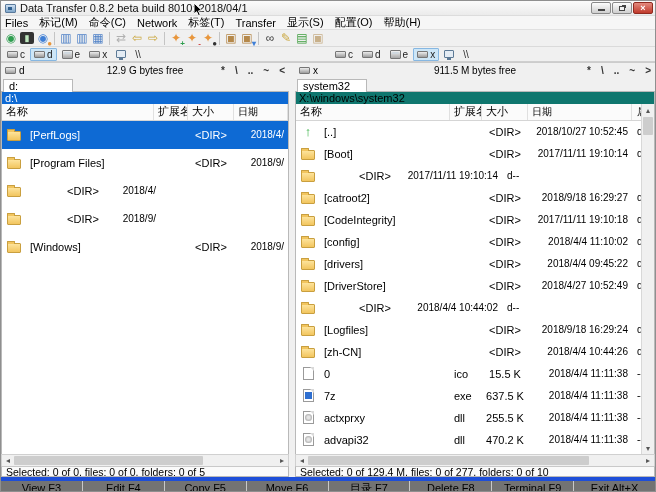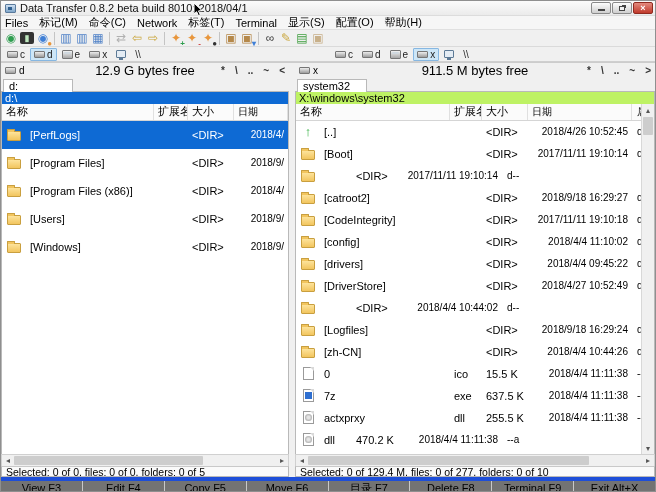--- a/index.html
+++ b/index.html
@@ -51,43 +51,43 @@
   .dg.net{width:10px;height:8px;background:#e4ecf4;border-color:#5d7license:none;border-color:#5d7a96;}
   .dg.net::after{content:"";position:absolute;left:2px;bottom:-3px;width:4px;height:2px;background:#5d7a96;}
   
   .main{height:415px;display:flex;border-top:1px solid #cccccc;}
   .pane{display:flex;flex-direction:column;background:#f0f0f0;}
   .pleft{width:288px;}
   .divider{width:6px;background:#f0f0f0;cursor:col-resize;}
   .pright{flex:1;}
   .phead{height:15px;position:relative;display:flex;align-items:center;padding:0 4px;}
   .pdrive{display:flex;align-items:center;gap:3px;font-size:10px;}
-  .pfree{position:absolute;left:50%;transform:translateX(-50%);white-space:nowrap;font-size:13px;}
+  .pfree{position:absolute;left:50%;transform:translateX(-50%);white-space:nowrap;font-size:10px;}
   .pnav{margin-left:auto;display:flex;}
   .pnav span{margin-left:10px;color:#333;font-size:10px;font-weight:bold;line-height:1;}
   .ptabs{height:14px;display:flex;align-items:flex-end;background:#f0f0f0;border-bottom:1px solid #b9b9b9;}
   .tab{height:13px;display:flex;align-items:center;background:#fff;border:1px solid #b9b9b9;
     border-bottom:none;padding:0 8px 0 5px;margin-left:2px;position:relative;top:1px;min-width:70px;}
-  .ppath{height:12px;display:flex;align-items:center;padding:0 3px;background:#bef264;
+  .ppath{height:12px;display:flex;align-items:center;padding:0 3px;background:#0f766e;
     border-left:1px solid #b9b9b9;border-right:1px solid #b9b9b9;white-space:nowrap;overflow:hidden;}
   .ppath.sel{background:#0e6ad4;color:#fff;}
   .bodywrap{position:relative;flex:1;display:flex;flex-direction:column;
     border-left:1px solid #b9b9b9;border-right:1px solid #b9b9b9;background:#fff;overflow:hidden;}
   .pcols{height:17px;display:flex;align-items:center;background:#fbfbfb;border-bottom:1px solid #d5d5d5;}
   .pcols .pc{padding:0 4px;border-right:1px solid #e0e0e0;height:100%;display:flex;align-items:center;
     white-space:nowrap;overflow:hidden;}
   .rows{height:334px;overflow:hidden;background:#fff;}
   .frow{display:flex;align-items:center;white-space:nowrap;}
   .pleft .frow{height:28px;}
   .pright .frow{height:22px;}
   .frow.sel{background:#0e6ad4;color:#fff;}
   .cell{padding:0 4px;overflow:hidden;}
   .col-name{flex:1;}
   .col-ext{width:32px;}
-  .col-size{width:46px;text-align:left;}
+  .col-size{width:46px;text-align:center;}
   .pleft .col-ext{width:34px;}
   .pleft .col-date{width:54px;text-align:right;font-size:10px;}
   .pright .col-date{width:104px;text-align:right;font-size:10px;}
   .pright .col-attr{width:22px;font-size:10px;padding-left:5px;}
   .icon-cell{width:24px;display:flex;justify-content:center;flex:0 0 24px;}
   
   .ic-folder{width:14px;height:10px;background:linear-gradient(#fde39b,#f2c55e);
     border:1px solid #c99f3f;border-radius:1px;position:relative;margin-top:2px;}
   .ic-folder::before{content:"";position:absolute;left:-1px;top:-3px;width:6px;height:2px;
     background:#f2c55e;border:1px solid #c99f3f;border-bottom:none;border-radius:1px 1px 0 0;}
@@ -141,21 +141,21 @@
         </span>
     </span>
   </div>
 
   <div class="menubar" id="menubar">
       <span class="menu-item">Files</span>
       <span class="menu-item">标记(M)</span>
       <span class="menu-item">命令(C)</span>
       <span class="menu-item">Network</span>
       <span class="menu-item">标签(T)</span>
-      <span class="menu-item">Terminal</span>
+      <span class="menu-item">Transfer</span>
       <span class="menu-item">显示(S)</span>
       <span class="menu-item">配置(O)</span>
       <span class="menu-item">帮助(H)</span>
     </div>
   <div class="toolbar" id="toolbar">
       <span class="tbi" style="color: rgb(46, 158, 79);">◉</span>
       <span class="tbi boxed" style="color: rgb(191, 232, 191); background: rgb(51, 51, 51);">▮</span>
       <span class="tbi" style="color: rgb(63, 127, 214);">◉<span class="tbadge" style="color: rgb(232, 150, 60);">●</span></span>
       <span class="tsep"></span>
       <span class="tbi" style="color: rgb(79, 129, 199);">▥</span>
@@ -269,30 +269,28 @@
               </span>
               <span class="cell col-name">[Program Files]</span>
               <span class="cell col-ext"></span>
               <span class="cell col-size">&lt;DIR&gt;</span>
               <span class="cell col-date">2018/9/</span>
             </div>
             <div class="frow">
               <span class="icon-cell">
                 <span class="ic-folder"></span>
               </span>
-              <span class="cell col-name">[Program Files (x86)]</span>
               <span class="cell col-ext"></span>
               <span class="cell col-size">&lt;DIR&gt;</span>
               <span class="cell col-date">2018/4/</span>
             </div>
             <div class="frow">
               <span class="icon-cell">
                 <span class="ic-folder"></span>
               </span>
-              <span class="cell col-name">[Users]</span>
               <span class="cell col-ext"></span>
               <span class="cell col-size">&lt;DIR&gt;</span>
               <span class="cell col-date">2018/9/</span>
             </div>
             <div class="frow">
               <span class="icon-cell">
                 <span class="ic-folder"></span>
               </span>
               <span class="cell col-name">[Windows]</span>
               <span class="cell col-ext"></span>
@@ -339,21 +337,21 @@
             <span class="pc col-attr">属性</span>
           </div>
           <div class="rows">
             <div class="frow">
               <span class="icon-cell">
                 <span class="ic-up">↑</span>
               </span>
               <span class="cell col-name">[..]</span>
               <span class="cell col-ext"></span>
               <span class="cell col-size">&lt;DIR&gt;</span>
-              <span class="cell col-date">2018/4/26 10:52:45</span>
+              <span class="cell col-date">2018/10/27 10:52:45</span>
               <span class="cell col-attr">d--</span>
             </div>
             <div class="frow">
               <span class="icon-cell">
                 <span class="ic-folder"></span>
               </span>
               <span class="cell col-name">[Boot]</span>
               <span class="cell col-ext"></span>
               <span class="cell col-size">&lt;DIR&gt;</span>
               <span class="cell col-date">2017/11/11 19:10:14</span>
@@ -480,20 +478,21 @@
               <span class="cell col-size">255.5 K</span>
               <span class="cell col-date">2018/4/4 11:11:38</span>
               <span class="cell col-attr">--a</span>
             </div>
             <div class="frow">
               <span class="icon-cell">
                 <span class="ic-file">
                   <span class="gear"></span>
                 </span>
               </span>
+              <span class="cell col-name">advapi32</span>
               <span class="cell col-ext">dll</span>
               <span class="cell col-size">470.2 K</span>
               <span class="cell col-date">2018/4/4 11:11:38</span>
               <span class="cell col-attr">--a</span>
             </div>
             <div class="frow"></div>
           </div>
           <div class="vscroll">
             <span class="sarr">▴</span>
             <div class="vtrack">

